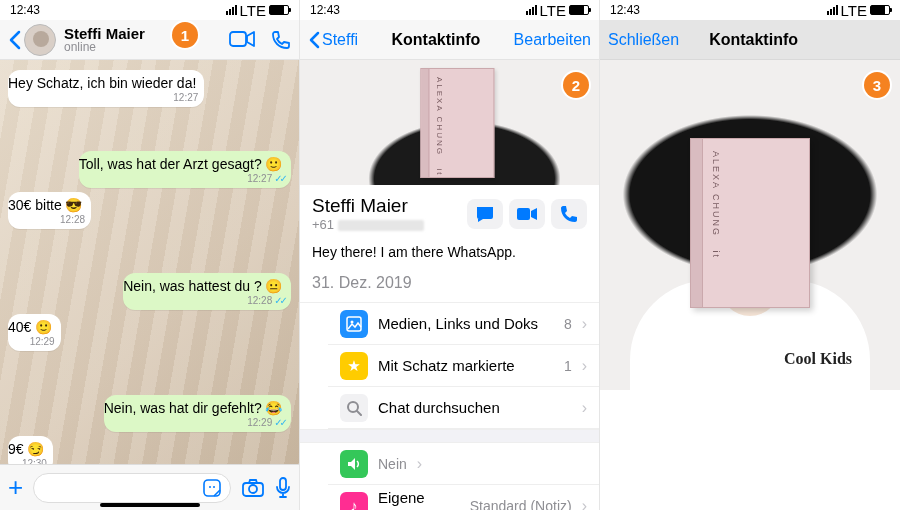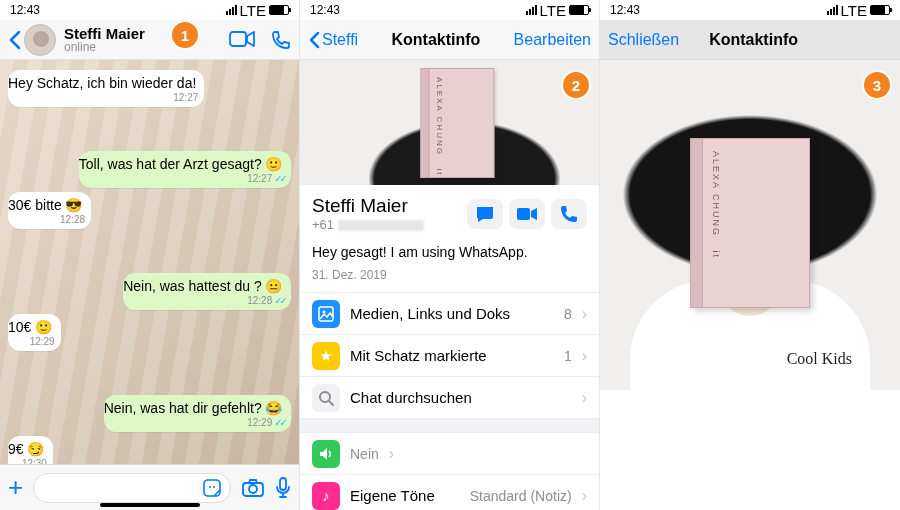--- a/index.html
+++ b/index.html
@@ -58,40 +58,40 @@
   .book-spine{position:absolute;left:0;top:0;bottom:0;width:8px;background:#d9bcc0;border-right:1px solid #caa8ac;}
   .book-txt{position:absolute;left:14px;top:8px;writing-mode:vertical-rl;font-size:8px;letter-spacing:2px;color:#7a5d62;}
   .s2 .info{padding:10px 12px 8px;display:flex;justify-content:space-between;align-items:center;}
   .s2 .info-left .bign{font-size:19px;font-weight:400;}
   .s2 .info-left .ph{font-size:13px;color:#8e8e93;}
   .s2 .ph .blur{display:inline-block;width:86px;height:11px;background:#e6e6e6;border-radius:2px;filter:blur(1px);vertical-align:middle;}
   .s2 .pillrow{display:flex;gap:6px;}
   .pill{width:36px;height:30px;border-radius:8px;background:#f1f1f3;display:flex;align-items:center;justify-content:center;color:#007aff;}
   .s2 .about{padding:4px 12px 10px;border-bottom:1px solid #eee;}
   .s2 .about .t{font-size:14px;}
-  .s2 .about .d{font-size:12px;color:#8e8e93;margin-top:8px;}
+  .s2 .about .d{font-size:16px;color:#8e8e93;margin-top:14px;}
   .list{background:#fff;}
-  .cell{display:flex;align-items:center;height:42px;padding:0 12px;border-bottom:1px solid #eee;gap:10px;font-size:15px;}
+  .cell{display:flex;align-items:center;height:42px;padding:0 12px;border-bottom:1px solid #eee;gap:10px;font-size:15px;margin-left:28px;}
   .cell .ico{width:28px;height:28px;border-radius:6px;display:flex;align-items:center;justify-content:center;color:#fff;font-size:15px;}
   .cell .lbl{flex:1;}
   .cell .val{color:#8e8e93;font-size:14px;}
   .cell .arr{color:#c7c7cc;font-size:16px;}
   .gap{height:14px;background:#f2f2f6;border-top:1px solid #eee;border-bottom:1px solid #eee;}
   .c-media{background:#1e90ff;} .c-star{background:#ffcc00;} .c-search{background:#f1f1f3;color:#8e8e93 !important;}
   .c-mute{background:#34c759;} .c-tone{background:#ff2d92;}
 
   
   .s3 .photo{position:absolute;top:60px;left:0;right:0;height:330px;background:#f1efee;overflow:hidden;}
   .s3 .hair3{position:absolute;left:-10px;right:-10px;top:30px;height:190px;background:radial-gradient(ellipse 240px 150px at 50% 55%,#141414 0%,#141414 50%,transparent 53%);}
   .s3 .book3{position:absolute;left:50%;top:78px;transform:translateX(-50%);width:120px;height:170px;background:#ead1d4;border:1px solid #caa8ac;box-shadow:3px 3px 6px rgba(0,0,0,0.18);}
   .s3 .book3 .book-spine{width:12px;}
   .s3 .book3 .book-txt{left:20px;top:12px;font-size:9px;}
   .s3 .shirt{position:absolute;left:30px;right:30px;bottom:0;height:110px;background:#fff;border-radius:80px 80px 0 0;}
   .s3 .neck{position:absolute;left:50%;bottom:74px;transform:translateX(-50%);width:60px;height:32px;background:#f5e4d6;border-radius:0 0 30px 30px;}
-  .s3 .shirt-txt{position:absolute;right:48px;bottom:22px;font-family:"Brush Script MT",cursive;font-size:16px;color:#222;}
+  .s3 .shirt-txt{position:absolute;right:48px;bottom:22px;font-family:"Brush Script MT",cursive;font-size:16px;color:#222;font-weight:bold;}
 
   
   .badge{position:absolute;width:26px;height:26px;border-radius:50%;background:#f58220;color:#fff;font-weight:700;display:flex;align-items:center;justify-content:center;font-size:15px;box-shadow:0 0 0 2px #fff;z-index:10;}
 
   svg{display:block;}
 </style>
 </head>
 <body>
 
 <div class="canvas">
@@ -157,21 +157,21 @@
               <span>12:28</span>
             </span></div>
         </div>
       <div class="row out">
           <div class="bub"><span>Nein, was hattest du ? </span><span class="emo">😐</span><span class="meta">
               <span>12:28</span>
               <span class="ticks">✓✓</span>
             </span></div>
         </div>
       <div class="row in">
-          <div class="bub"><span>10€ </span><span class="emo">🙂</span><span class="meta">
+          <div class="bub"><span>40€ </span><span class="emo">🙂</span><span class="meta">
               <span>12:29</span>
             </span></div>
         </div>
       <div class="row out">
           <div class="bub"><span>Nein, was hat dir gefehlt? </span><span class="emo">😂</span><span class="meta">
               <span>12:29</span>
               <span class="ticks">✓✓</span>
             </span></div>
         </div>
       <div class="row in">
@@ -271,21 +271,21 @@
           </div>
         <div class="pill">
             <svg width="18" height="18" viewBox="0 0 18 18">
               <path d="M3 1 C2 1 1 2 1 3 C1 11 7 17 15 17 C16 17 17 16 17 15 V12 L12 11 L10 13 C8 12 6 10 5 8 L7 6 L6 1 Z" fill="#007aff"></path>
             </svg>
           </div>
       </div>
     </div>
 
     <div class="about">
-      <div class="t">Hey gesagt! I am using WhatsApp.</div>
+      <div class="t">Hey there! I am there WhatsApp.</div>
       <div class="d">31. Dez. 2019</div>
     </div>
 
     <div class="list">
       <div class="cell">
         <div class="ico c-media">
             <svg width="16" height="16" viewBox="0 0 16 16">
               <rect x="1" y="1" width="14" height="14" rx="2" fill="none" stroke="#fff" stroke-width="1.5"></rect>
               <circle cx="6" cy="6" r="1.5" fill="#fff"></circle>
               <path d="M2 13 L6 8 L9 11 L12 7 L15 11" fill="none" stroke="#fff" stroke-width="1.5"></path>

